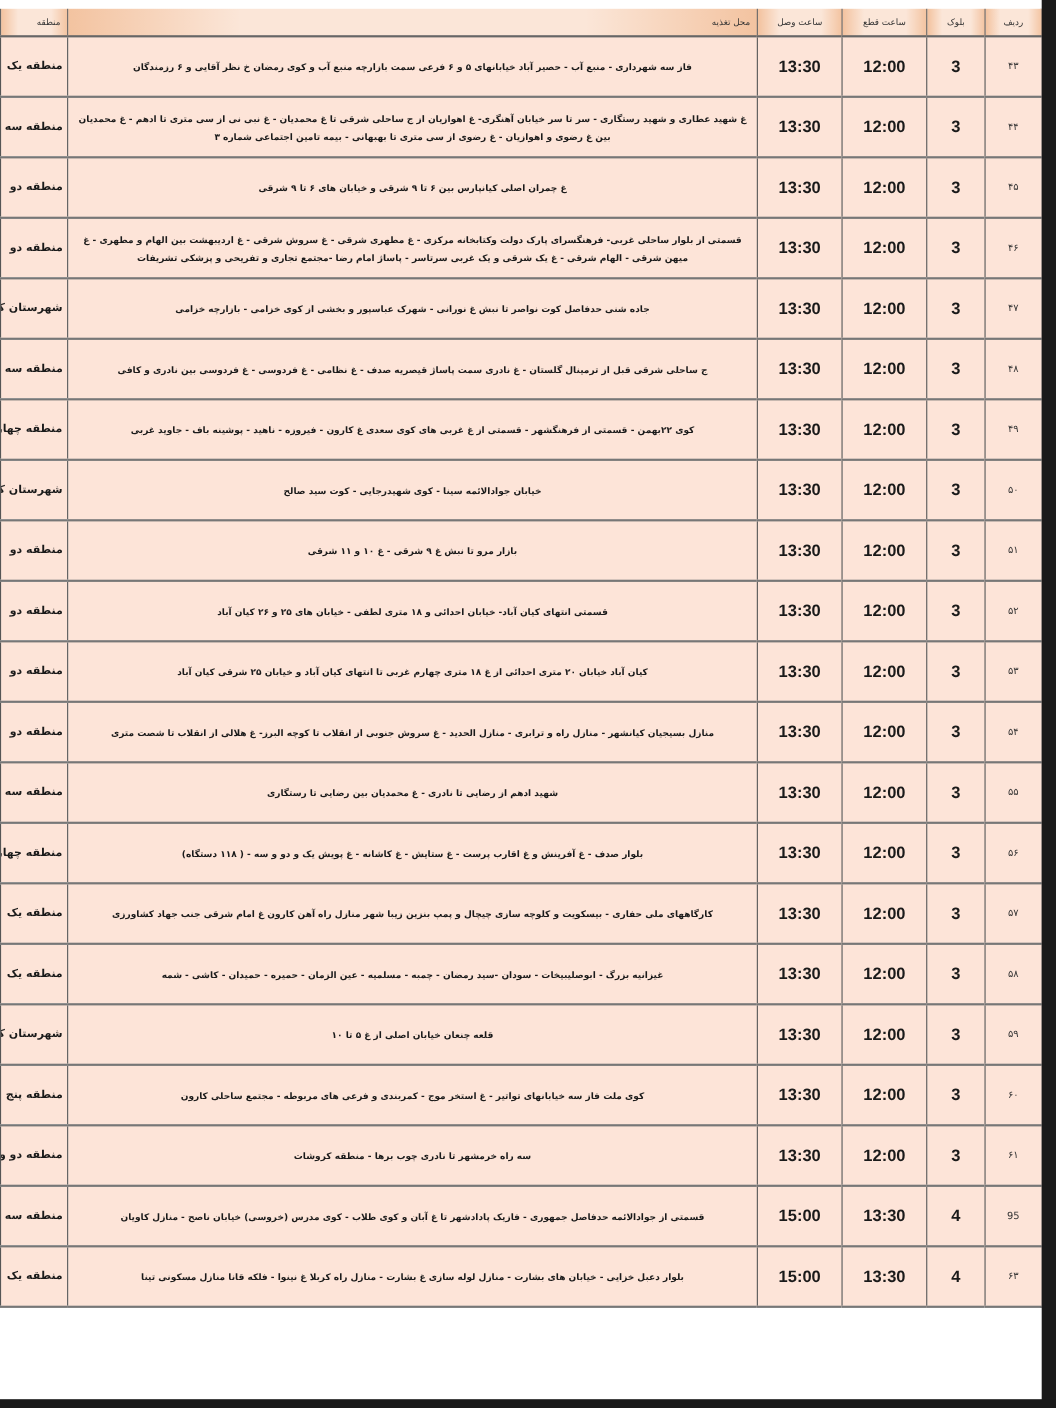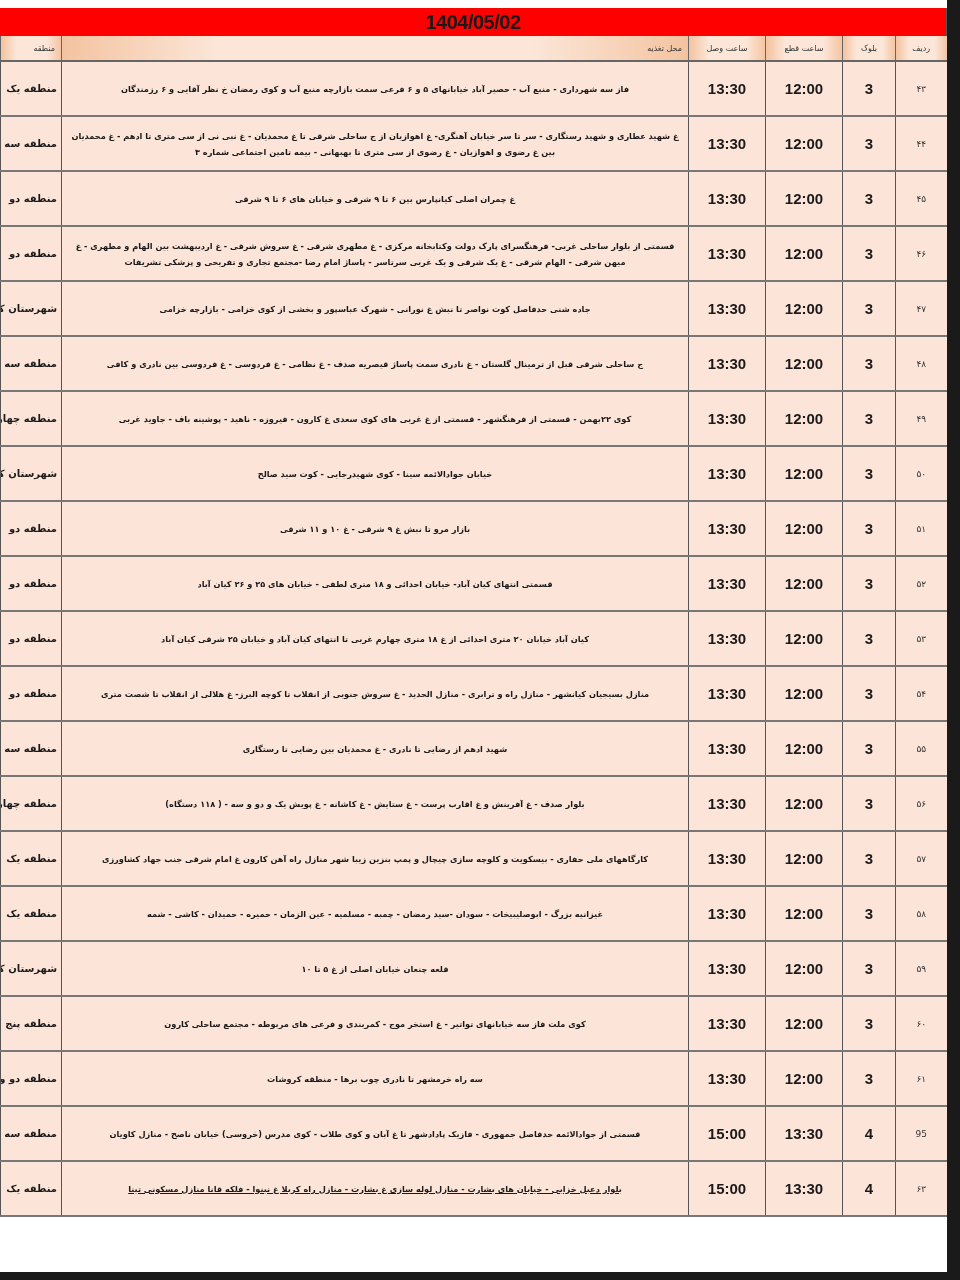--- a/index.html
+++ b/index.html
@@ -63,21 +63,20 @@
   td.loc { font-size: 8.2px; font-weight: bold; line-height: 16px; }
   td.region {
     font-size: 10px; font-weight: bold; text-align: right;
     white-space: nowrap; overflow: hidden; direction: rtl;
   }
 </style>
 </head>
 <body>
 
 <div class="sheet">
-  <div class="date-bar">1404/05/02</div>
 
   <table>
     <colgroup>
       <col style="width:51px">
       <col style="width:53px">
       <col style="width:77px">
       <col style="width:77px">
       <col style="width:627px">
       <col style="width:61px">
     </colgroup>
@@ -250,21 +249,21 @@
           <td class="t" style="height: 53px;">13:30</td>
           <td class="t" style="height: 53px;">15:00</td>
           <td class="loc" style="height: 53px;">قسمتی از جوادالائمه حدفاصل جمهوری - فازیک پادادشهر تا غ آبان و کوی طلاب - کوی مدرس (خروسی) خیابان ناصح - منازل کاویان</td>
           <td class="region" style="height: 53px;">منطقه سه</td>
         </tr>
         <tr>
           <td class="rownum" style="height: 53px;">۶۳</td>
           <td class="block" style="height: 53px;">4</td>
           <td class="t" style="height: 53px;">13:30</td>
           <td class="t" style="height: 53px;">15:00</td>
-          <td class="loc" style="height: 53px; text-decoration: underline;">بلوار دعبل خزایی - خیابان های بشارت - منازل لوله سازی غ بشارت - منازل راه کربلا غ نینوا - فلکه قانا منازل مسکونی تینا</td>
+          <td class="loc" style="height: 53px;">بلوار دعبل خزایی - خیابان های بشارت - منازل لوله سازی غ بشارت - منازل راه کربلا غ نینوا - فلکه قانا منازل مسکونی تینا</td>
           <td class="region" style="height: 53px;">منطقه یک</td>
         </tr>
       </tbody>
   </table>
 </div>
 
 <div class="right-strip"></div>
 <div class="bottom-strip"></div>
 
 </body></html>

